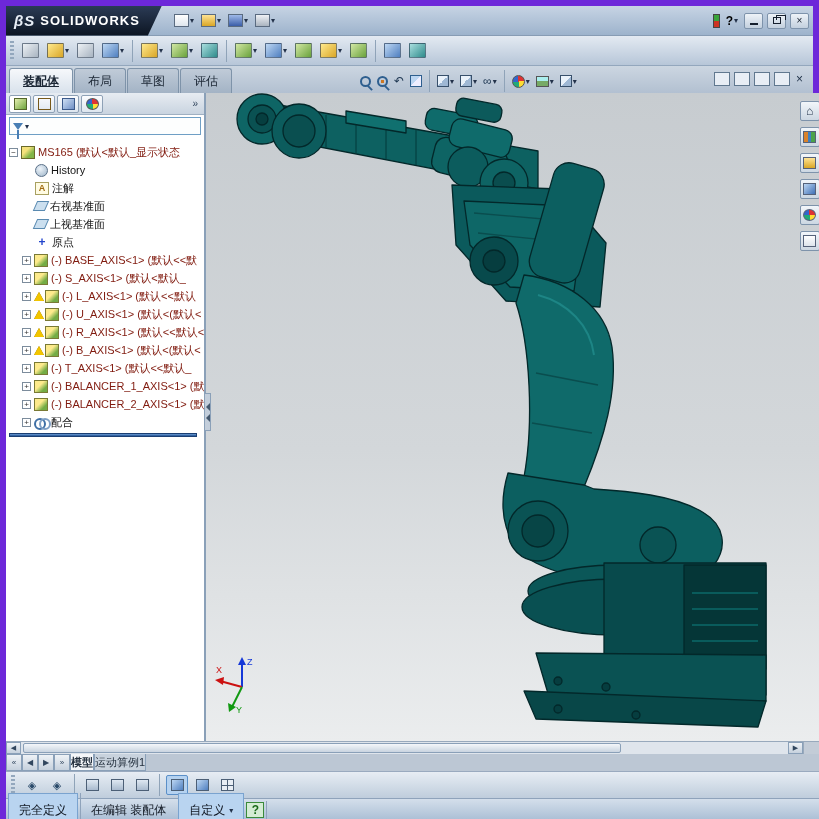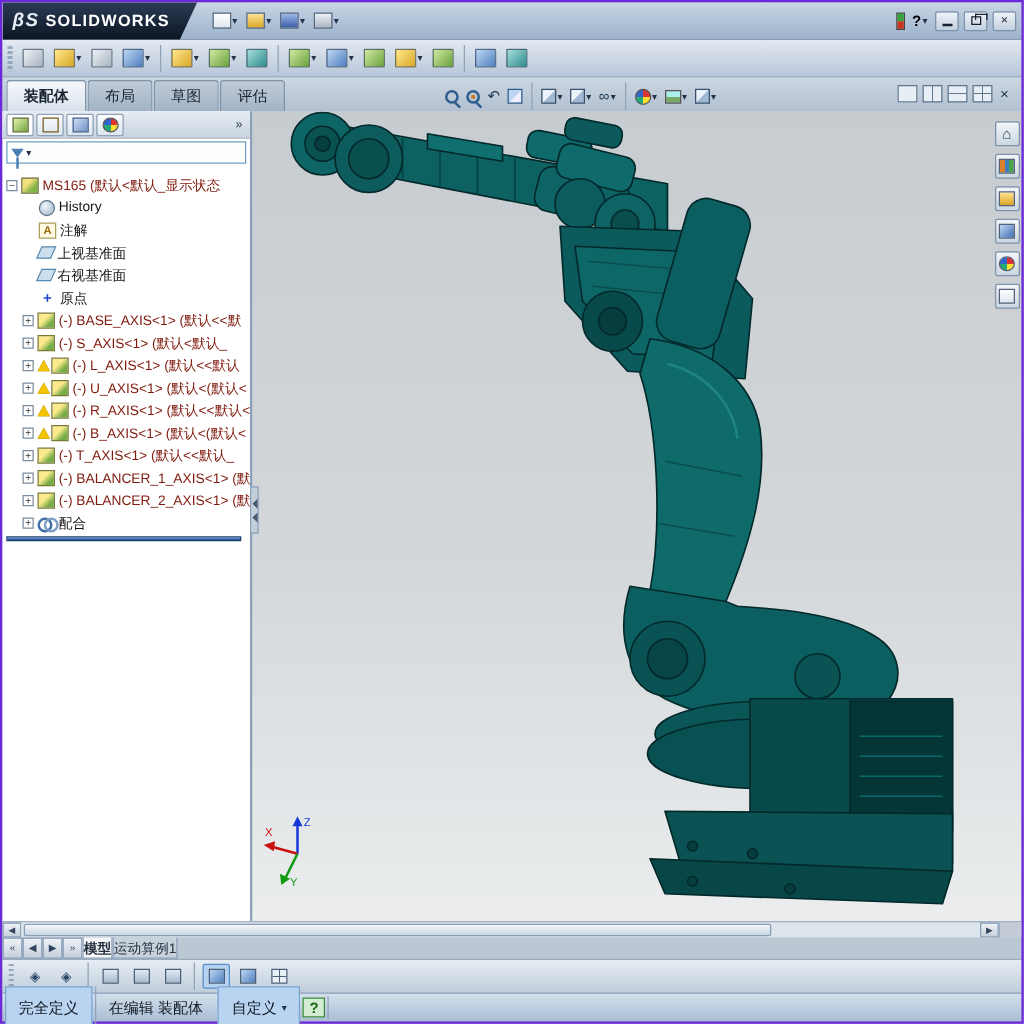--- a/index.html
+++ b/index.html
@@ -1,18 +1,18 @@
 <!DOCTYPE html>
 <html><head>
 <meta charset="utf-8">
 <style>
   * { margin:0; padding:0; box-sizing:border-box; }
   html,body { width:819px; height:819px; }
   body { font-family:"Liberation Sans","DejaVu Sans",sans-serif; font-size:12px; overflow:hidden; background:#8fa6c0; }
-  .window { position:absolute; inset:0; border:2px solid #6d28d9; background:#bdcadb; }
+  .window { position:absolute; inset:0; border:6px solid #6d28d9; background:#bdcadb; }
 
   
   .titlebar { position:absolute; left:0; right:0; top:0; height:30px;
     background:linear-gradient(#c7d4e4,#9db3cc); border-bottom:1px solid #879cb4;
     display:flex; align-items:center; }
   .logo { height:30px; background:linear-gradient(#2b3b55,#0c1522); color:#fff;
     display:flex; align-items:center; gap:5px; padding:0 22px 0 8px; font-weight:bold;
     letter-spacing:1px; clip-path:polygon(0 0,100% 0,calc(100% - 14px) 100%,0 100%); }
   .logo .dsmark { font-style:italic; font-size:15px; color:#e8eef6; }
   .logo .brand { font-size:13px; }
@@ -48,21 +48,21 @@
   .c4 { background:linear-gradient(135deg,#bdd7f3,#4f7fc0); }
   .c5 { background:linear-gradient(135deg,#a8dede,#2e8b8b); }
   .sep { width:1px; height:22px; background:#8fa3b8; margin:0 3px; }
 
   
   .cmdband { position:absolute; left:0; right:0; top:60px; height:27px;
     background:linear-gradient(#ccd6e1,#b2c0d1); }
   .tabs { display:flex; height:100%; align-items:flex-end; padding-left:3px; }
   .tab { padding:4px 13px 3px; border:1px solid #7e93a9; border-bottom:none;
     background:linear-gradient(#c0cbd8,#a3b3c5); margin-right:1px; border-radius:3px 3px 0 0; font-size:12px; color:#1c2735; }
-  .tab.active { background:linear-gradient(#f6f8fb,#d9e2ec); font-weight:bold; }
+  .tab.active { background:linear-gradient(#f6f8fb,#d9e2ec); font-weight:bold;text-decoration:underline; }
   .headsup { position:absolute; left:352px; top:4px; display:flex; align-items:center; gap:2px; }
   .hbtn { display:flex; align-items:center; gap:1px; padding:1px 2px; border-radius:2px; color:#1c3550; }
   .mag { width:11px; height:11px; border:2px solid #2e5f8f; border-radius:50%; position:relative; }
   .mag::after { content:""; position:absolute; right:-4px; bottom:-4px; width:6px; height:2px; background:#2e5f8f; transform:rotate(45deg); }
   .mag.area::before { content:""; position:absolute; left:2px; top:2px; width:3px; height:3px; background:#cc7722; }
   .cutico { width:12px; height:12px; border:1px solid #2e5f8f; background:linear-gradient(135deg,#bcd6f2 50%,#eef 50%); }
   .cubeico { width:12px; height:12px; border:1px solid #38506b; background:linear-gradient(135deg,#eaf2fa 50%,#9fb8d4 50%); }
   .ballico { width:13px; height:13px; border-radius:50%; border:1px solid #555;
     background:conic-gradient(#d33 0 25%,#fd3 25% 50%,#2a7 50% 75%,#36c 75% 100%); }
   .sceneico { width:13px; height:11px; border:1px solid #555; background:linear-gradient(#aee 50%,#7a6 50%); }
@@ -345,25 +345,25 @@
         <div class="trow noexp">
           <span class="ti ti-hist"></span>
           <span>History</span>
         </div>
         <div class="trow noexp">
           <span class="ti ti-ann">A</span>
           <span>注解</span>
         </div>
         <div class="trow noexp">
           <span class="ti ti-plane"></span>
-          <span>上视基准面</span>
+          <span>右视基准面</span>
         </div>
         <div class="trow noexp">
           <span class="ti ti-plane"></span>
-          <span>右视基准面</span>
+          <span>上视基准面</span>
         </div>
         <div class="trow noexp">
           <span class="ti ti-origin">+</span>
           <span>原点</span>
         </div>
         <div class="trow">
           <span class="exp">+</span>
           <span class="ti ti-comp"></span>
           <span class="red">(-) BASE_AXIS&lt;1&gt; (默认&lt;&lt;默</span>
         </div>

